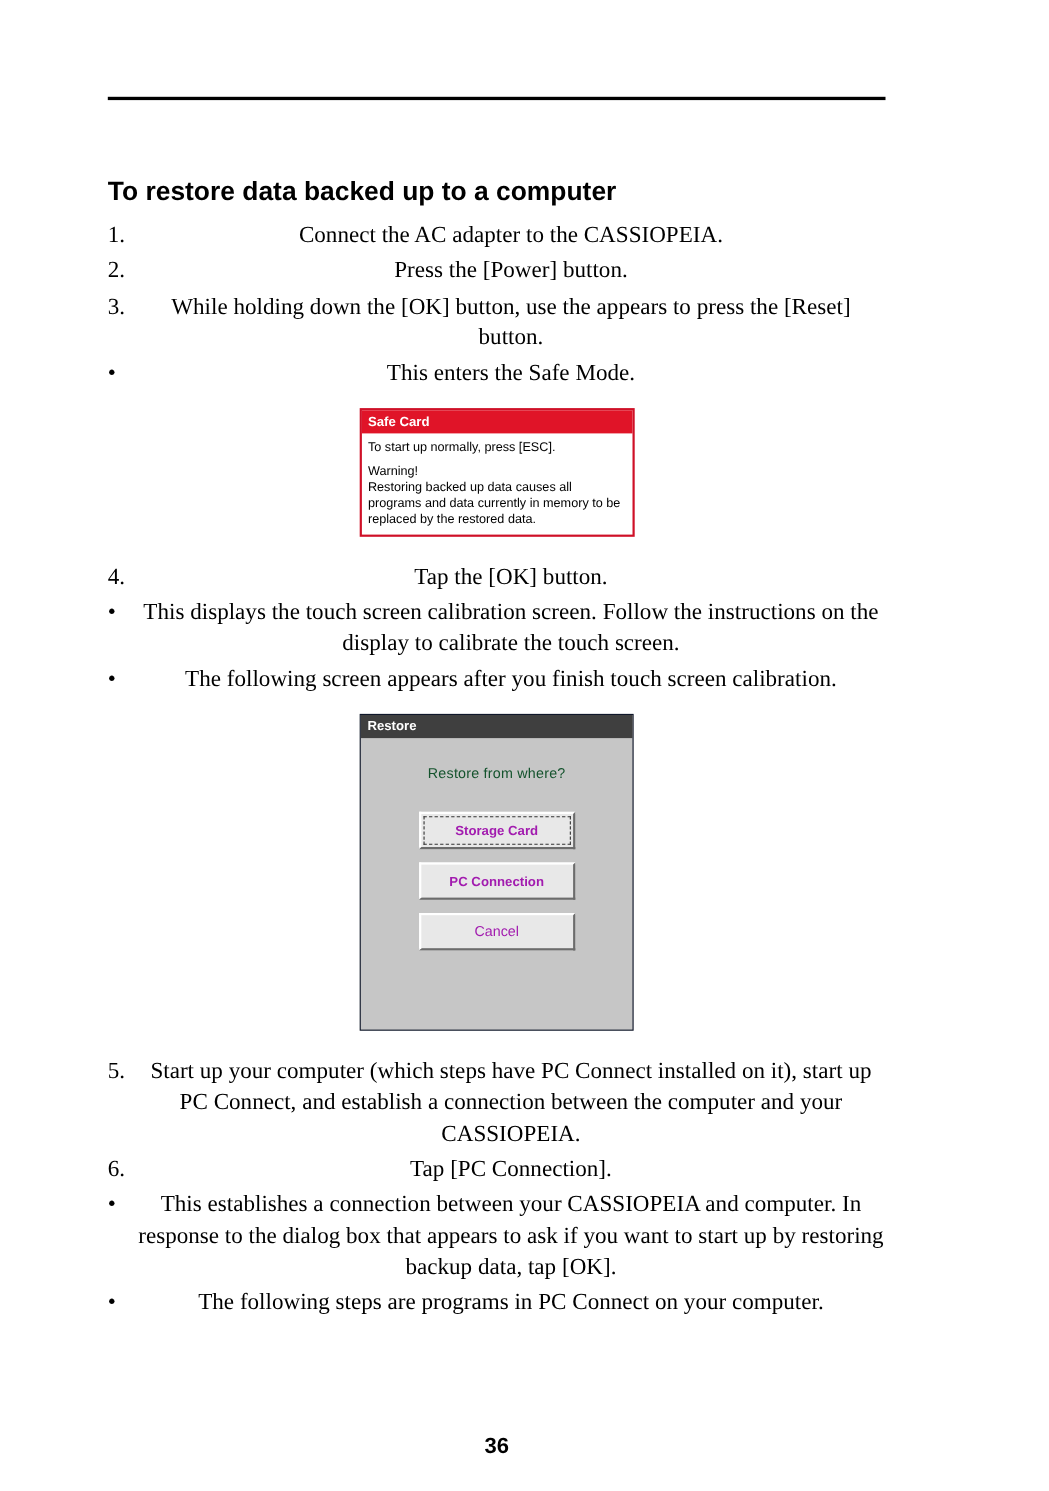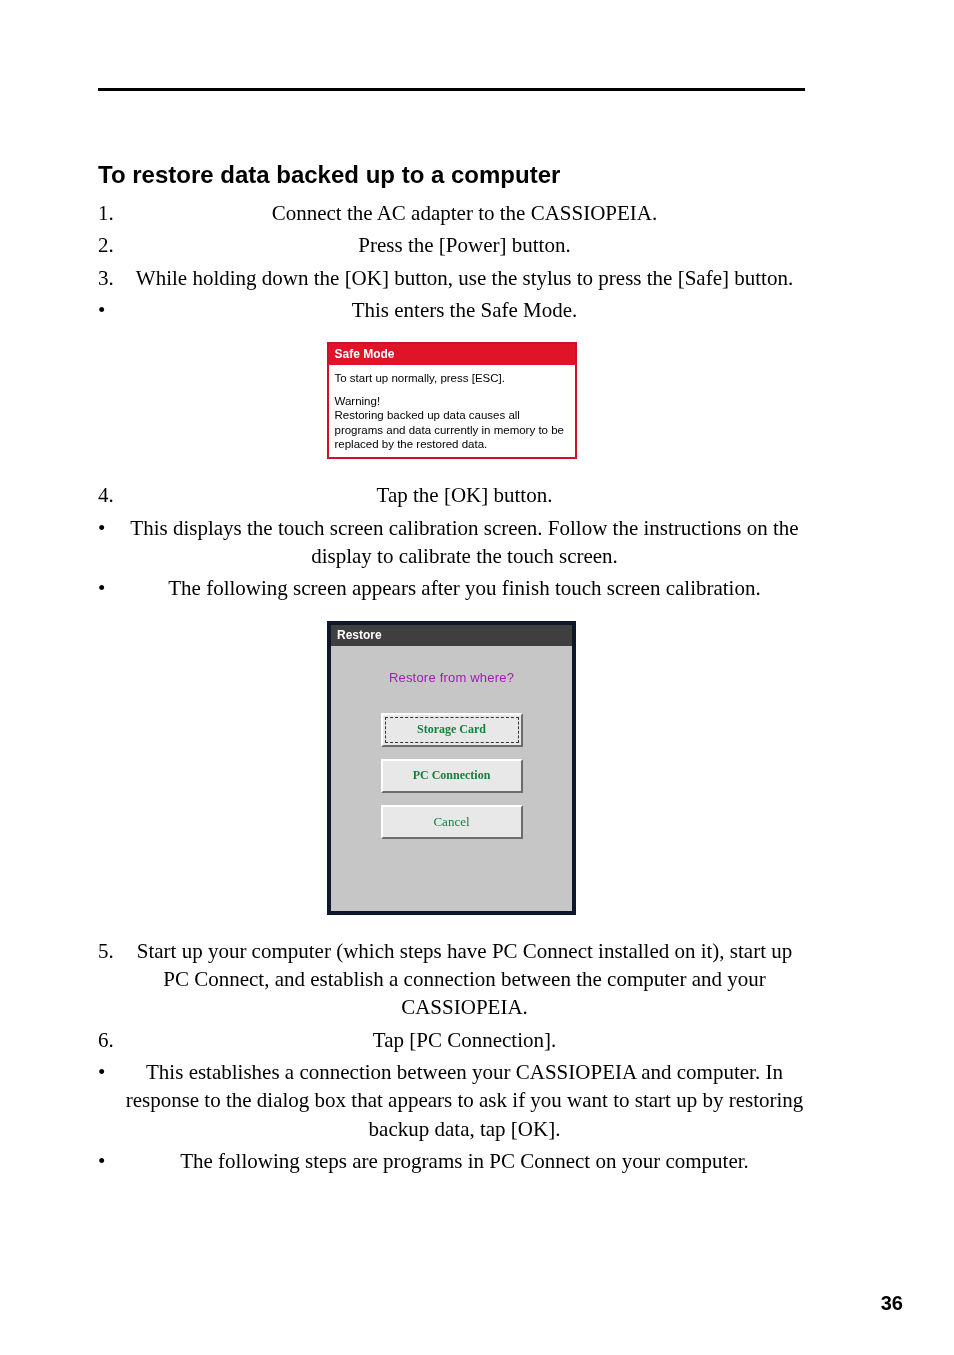--- a/index.html
+++ b/index.html
@@ -83,77 +83,77 @@
   .safemode-warning-label {
     font-weight: 400;
     margin-top: 8px;
   }
   .safemode-warning-text {
     line-height: 1.25;
   }
   
   .restore-box {
     width: 249px;
-    border: 4px solid #0f172a;
+    border: 1px solid #0f172a;
     font-family: Verdana, Geneva, Tahoma, sans-serif;
     background: #c6c6c6;
     box-sizing: border-box;
   }
   .restore-title {
     background: #3f3f3f;
     color: #fff;
     font-weight: 700;
     font-size: 12px;
     padding: 3px 6px 4px 6px;
   }
   .restore-body {
     padding: 24px 12px 66px 12px;
     display: flex;
     flex-direction: column;
     align-items: center;
   }
   .restore-question {
     font-size: 13px;
-    color: #a21caf;
+    color: #14532d;
     margin-bottom: 22px;
     letter-spacing: 0.2px;
   }
   .restore-btn {
     width: 142px;
     height: 34px;
     margin: 6px 0;
-    font-family: Liberation Serif, serif;
+    font-family: Liberation Sans, sans-serif;
     font-size: 12px;
     font-weight: 700;
     background: #e8e8e8;
     border-top: 2px solid #fff;
     border-left: 2px solid #fff;
     border-right: 2px solid #6c6c6c;
     border-bottom: 2px solid #6c6c6c;
-    color: #15803d;
+    color: #a21caf;
     display: flex;
     align-items: center;
     justify-content: center;
     box-sizing: border-box;
     position: relative;
   }
   .restore-btn.focus-ring {
     outline: 1px dashed #333;
     outline-offset: -5px;
   }
   .restore-btn.cancel {
     font-weight: 400;
     font-size: 13px;
   }
   .page-number {
     position: absolute;
-    bottom: 40px;
+    bottom: 28px;
     left: 0;
     width: 100%;
-    text-align: right;
+    text-align: center;
     font-family: "Helvetica Neue", Helvetica, Arial, sans-serif;
     font-weight: 700;
     font-size: 20px;
   }
 </style>
 </head>
 <body>
 
 <div class="page">
   <div class="top-rule"></div>
@@ -169,34 +169,34 @@
     </li>
     <li>
       <div class="li-row">
         <span class="li-marker">2.</span>
         <span class="li-content">Press the [Power] button.</span>
       </div>
     </li>
     <li>
       <div class="li-row">
         <span class="li-marker">3.</span>
-        <span class="li-content">While holding down the [OK] button, use the stylus to press the [Safe] button.</span>
+        <span class="li-content">While holding down the [OK] button, use the appears to press the [Reset] button.</span>
       </div>
     </li>
     <li>
       <div class="li-row">
         <span class="li-marker bullet">•</span>
         <span class="li-content">This enters the Safe Mode.</span>
       </div>
     </li>
   </ol>
 
   <div class="figure-center">
     <div class="safemode-box">
-      <div class="safemode-title">Safe Mode</div>
+      <div class="safemode-title">Safe Card</div>
       <div class="safemode-body">
         <div>To start up normally, press [ESC].</div>
         <div class="safemode-warning-label">Warning!</div>
         <div class="safemode-warning-text">Restoring backed up data causes all programs and data currently in memory to be replaced by the restored data.</div>
       </div>
     </div>
   </div>
 
   <ol class="main-list body-text">
     <li>

